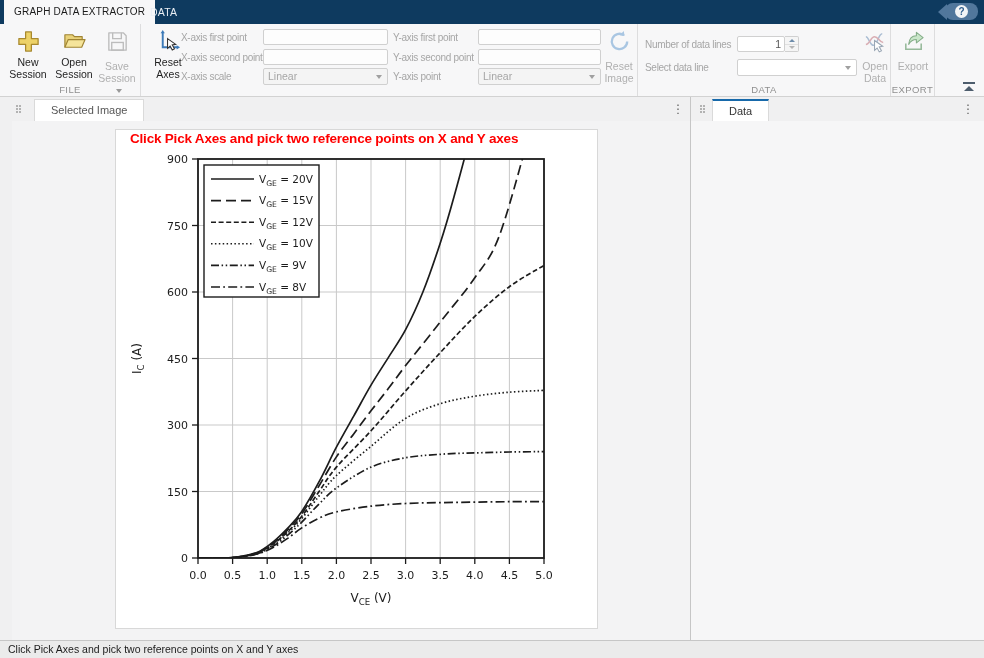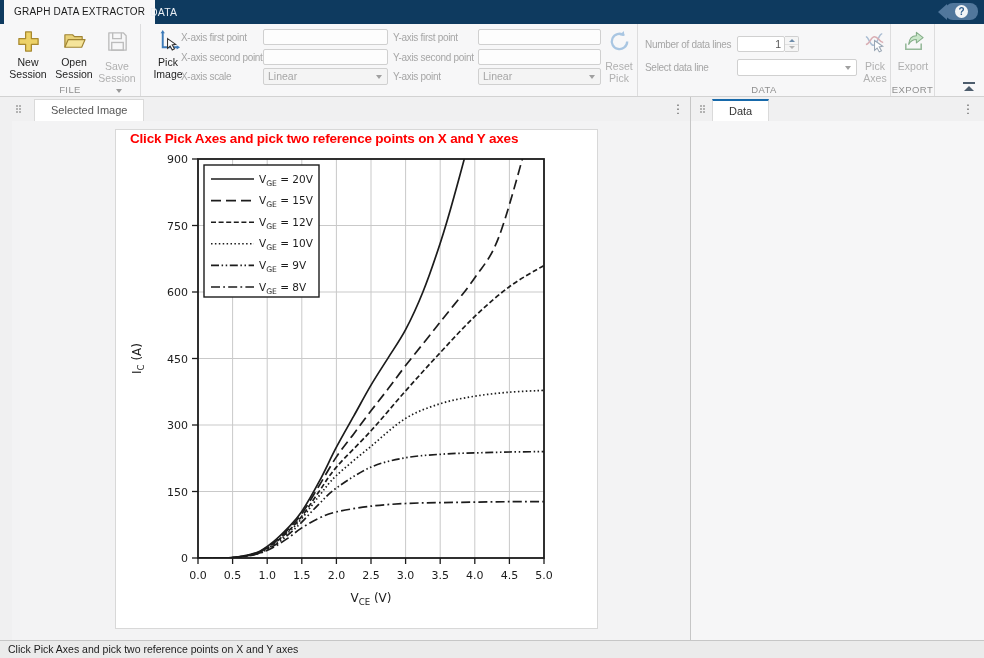--- a/index.html
+++ b/index.html
@@ -117,21 +117,21 @@
     </div>
 
     <div class="group g-axes">
       <div class="bigbtn" style="left:5px;">
         <svg viewBox="0 0 26 26">
           <path d="M7 4v15h15" stroke="#3c7ab8" stroke-width="2" fill="none"></path>
           <path d="M4.8 4.5L7 1l2.2 3.5z" fill="#3c7ab8"></path>
           <path d="M21.5 16.8L25 19l-3.5 2.2z" fill="#3c7ab8"></path>
           <path d="M12 10l8.5 6-3.6.6 2.3 4-2.3 1.2-2.2-4-2.7 2.4z" fill="#fff" stroke="#333" stroke-width="1.1"></path>
         </svg>
-        <span class="blabel">Pick Image</span>
+        <span class="blabel">Reset Axes</span>
       </div>
 
       <span class="frow-label" style="left:40px; top:6px;">X-axis first point</span>
       <input class="field" style="left: 122px; top: 5px; width: 125px;" disabled="" value="">
       <span class="frow-label" style="left:40px; top:25.5px;">X-axis second point</span>
       <input class="field" style="left: 122px; top: 24.5px; width: 125px;" disabled="" value="">
       <span class="frow-label" style="left:40px; top:45px;">X-axis scale</span>
       <div class="select" style="left:122px; top:44px; width:125px;">
         <span>Linear</span>
         <span class="sel-caret"></span>
@@ -145,21 +145,21 @@
       <div class="select" style="left:337px; top:44px; width:123px;">
         <span>Linear</span>
         <span class="sel-caret"></span>
       </div>
 
       <div class="bigbtn disabled" style="left:462px; width:32px;">
         <svg viewBox="0 0 26 26">
           <path d="M21 13a8 8 0 1 1-3.4-6.6" stroke="#a9c6e2" stroke-width="2.4" fill="none"></path>
           <path d="M17.5 2l.7 5.4-5.2-1z" fill="#a9c6e2"></path>
         </svg>
-        <span class="blabel">Reset Pick</span>
+        <span class="blabel">Reset Image</span>
       </div>
     </div>
 
     <div class="group g-data">
       <span class="frow-label" style="left:7px; top:13px;">Number of data lines</span>
       <input class="field num-field" style="left: 99px; top: 12px; width: 48px;" value="1">
       <div class="spinner" style="left:147px; top:12px;">
         <span class="spin-up">
             <i></i>
           </span>
@@ -171,21 +171,21 @@
       <div class="select white" style="left:99px; top:35px; width:120px;">
         <span></span>
         <span class="sel-caret"></span>
       </div>
       <div class="bigbtn disabled" style="left:220px; width:34px;">
         <svg viewBox="0 0 26 26">
           <path d="M3 8c3 0 4 9 8 9s5-12 9-12" stroke="#aabdd3" stroke-width="1.6" fill="none"></path>
           <path d="M3 16c4 0 5-8 9-8s5 6 9 6" stroke="#d9aeb4" stroke-width="1.6" fill="none"></path>
           <path d="M12 12l8.5 6-3.6.6 2.3 4-2.3 1.2-2.2-4-2.7 2.4z" fill="#fff" stroke="#9aa7b5" stroke-width="1.1"></path>
         </svg>
-        <span class="blabel">Pick Axes</span>
+        <span class="blabel">Open Data</span>
       </div>
       <div class="group-label">DATA</div>
     </div>
 
     <div class="group g-export">
       <div class="bigbtn disabled" style="left:0;">
         <svg viewBox="0 0 26 26">
           <path d="M5 15v6h16v-6" stroke="#96b99a" stroke-width="1.6" fill="none"></path>
           <path d="M8 16c.5-6.5 4-9 8-9V3.5l7 5.5-7 5.5V11c-3.5 0-6 1.5-8 5z" fill="#c9e6c9" stroke="#84ad88" stroke-width="1.1" stroke-linejoin="round"></path>
         </svg>

